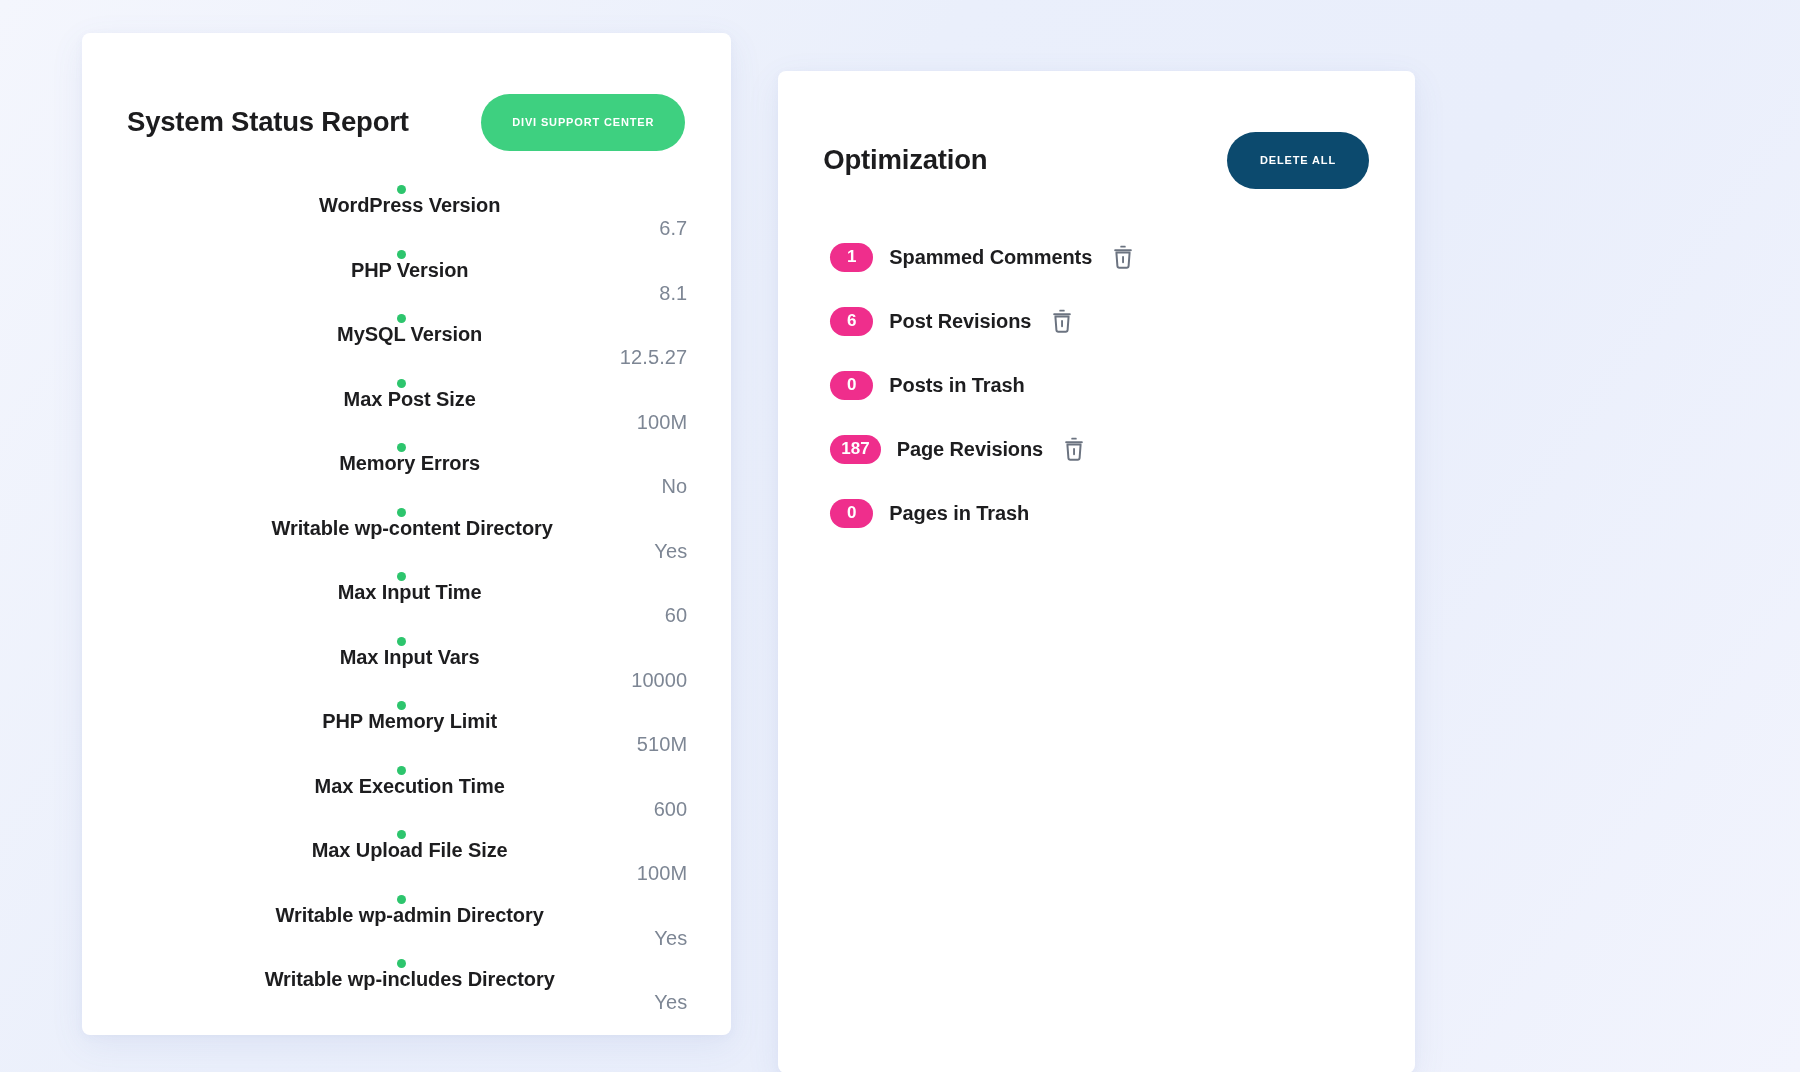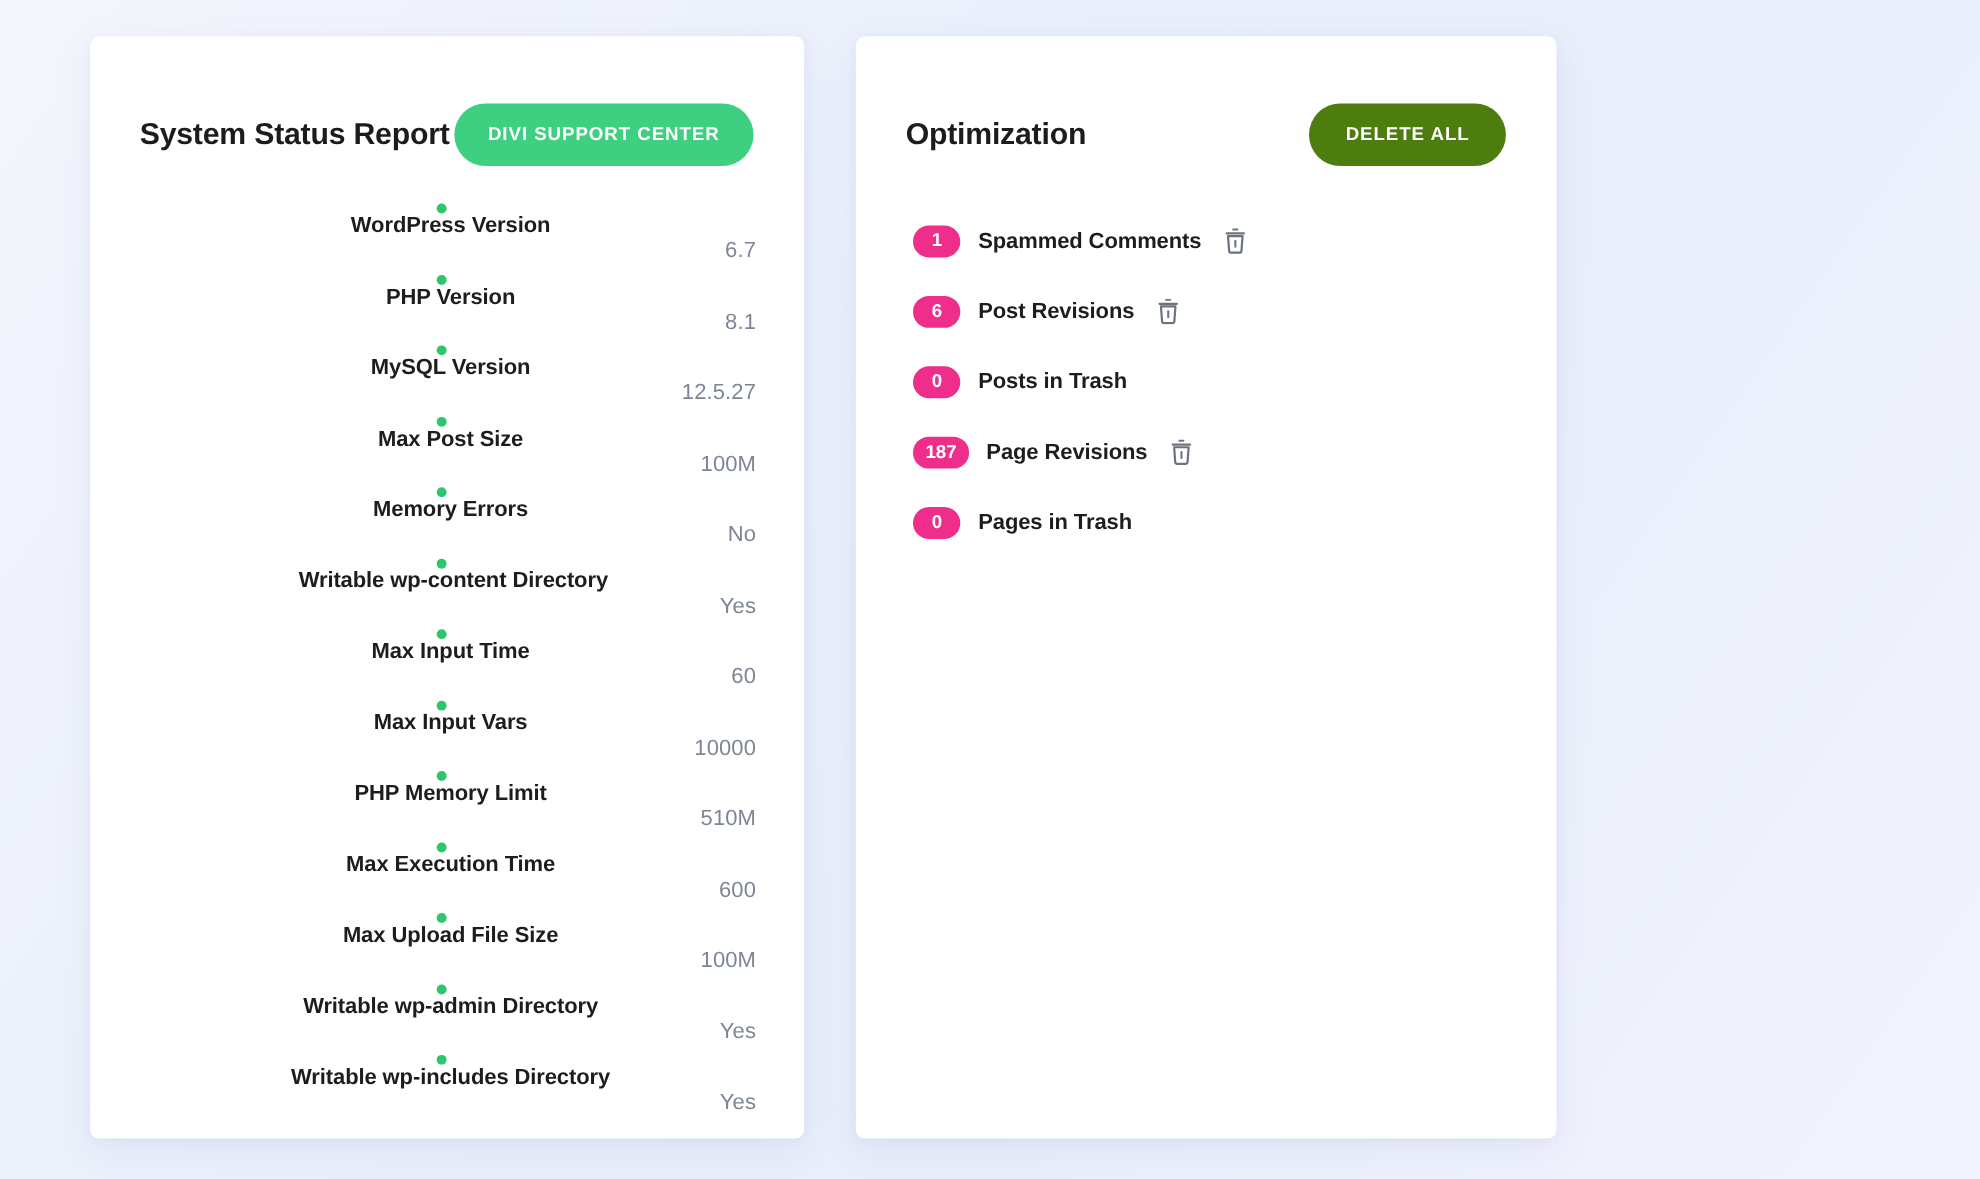--- a/index.html
+++ b/index.html
@@ -29,53 +29,53 @@
 
   
   .card {
     background: #ffffff;
     border-radius: 8px;
     box-shadow: 0 10px 34px rgba(90, 110, 180, 0.09),
                 0 2px 8px rgba(90, 110, 180, 0.05);
     position: relative;
   }
   .card-left  { width: 803px; height: 1002px; padding: 46px 42px 0 42px; }
-  .card-right { width: 787px; height: 1002px; padding: 46px 42px 0 42px; }
+  .card-right { width: 787px; height: 1002px; padding: 46px 42px 0 42px; margin-top: 38px; }
 
   
   .card-head {
     display: flex;
     align-items: center;
     justify-content: space-between;
     height: 86px;
     padding: 0 4px 0 3px;
   }
   .card-title {
     font-size: 27.5px;
     font-weight: 700;
     color: #1c1c1e;
     letter-spacing: -0.2px;
   }
 
   .pill-btn {
     border: none;
     border-radius: 40px;
     color: #ffffff;
-    font-size: 17px;
+    font-size: 11px;
     font-weight: 700;
     letter-spacing: 0.85px;
     cursor: pointer;
     display: inline-flex;
     align-items: center;
     justify-content: center;
     white-space: nowrap;
     font-family: "Liberation Sans", sans-serif;
   }
   .btn-green { background: #3ed080; height: 57px; padding: 0 31px; }
-  .btn-pink  { background: #4d7c0f; height: 57px; padding: 0 33px; }
+  .btn-pink  { background: #0c4a6e; height: 57px; padding: 0 33px; }
 
   
   .status-list { margin-top: 20px; }
 
   .status-row {
     display: flex;
     align-items: center;
     height: 64.5px;
     padding: 0 2px 0 8px;
     flex-direction: column;

